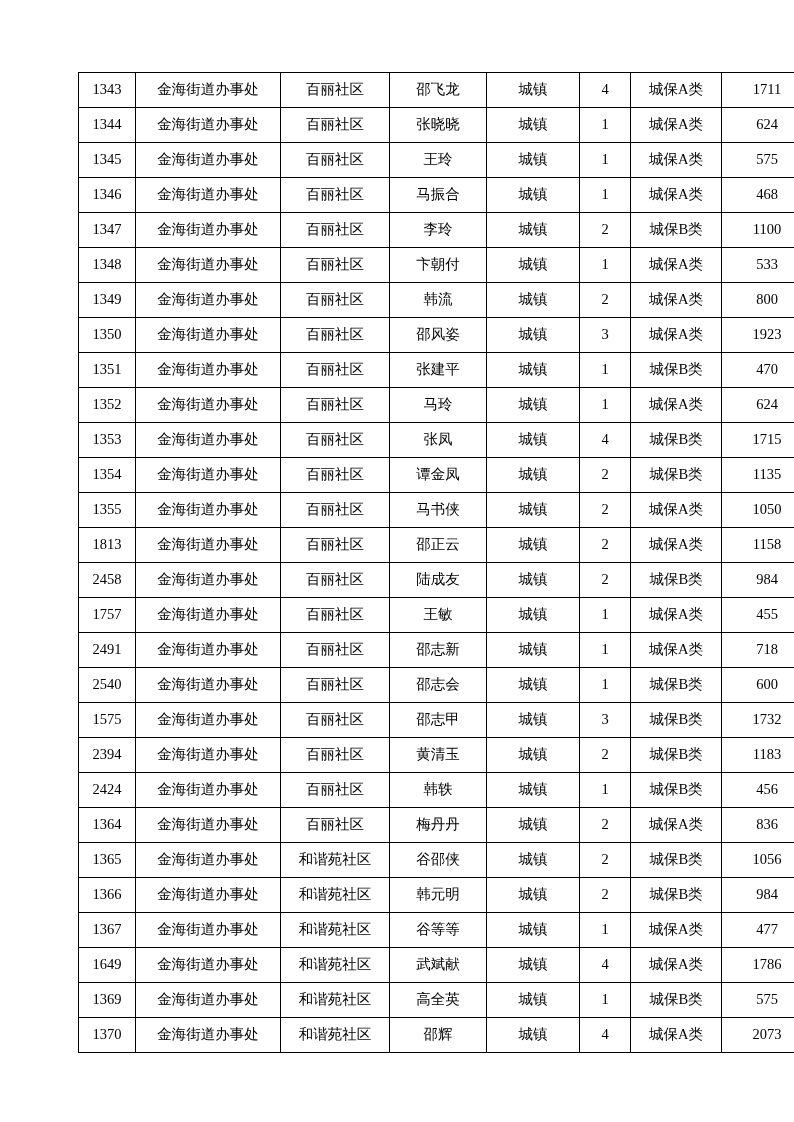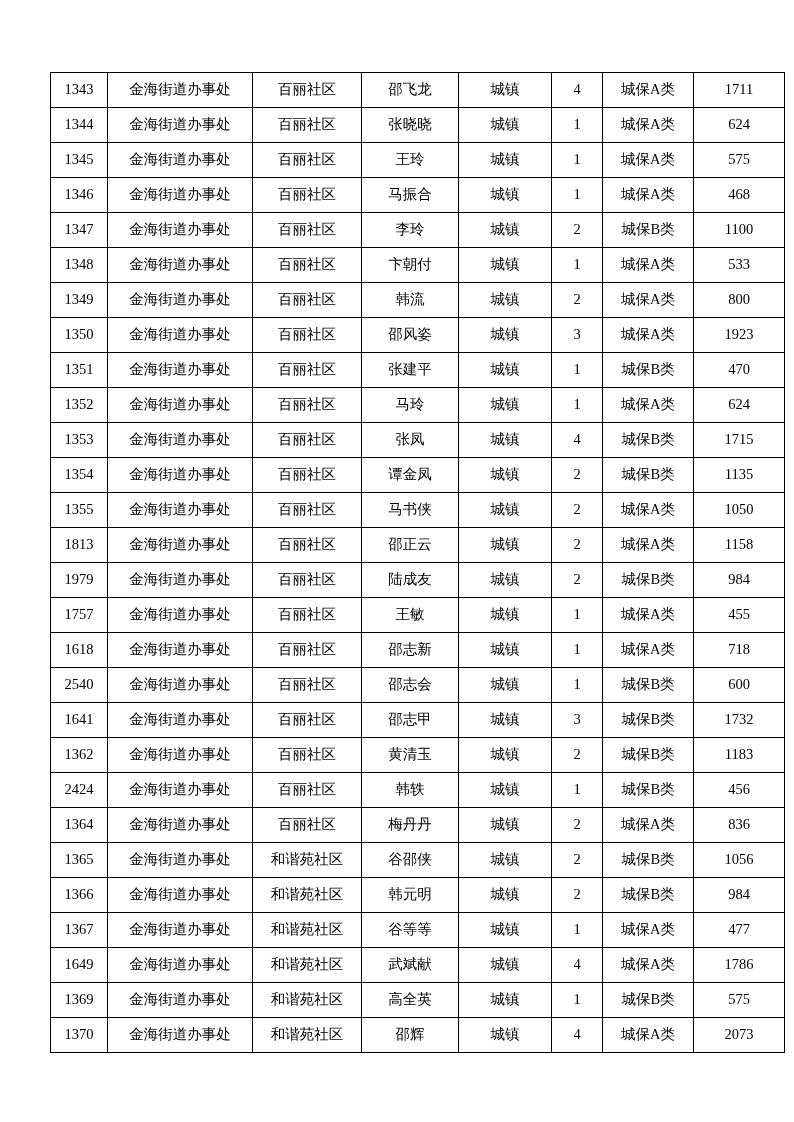--- a/index.html
+++ b/index.html
@@ -10,21 +10,21 @@
   body {
     width: 794px;
     height: 1122px;
     font-family: "Liberation Serif", "DejaVu Serif", serif;
     color: #000000;
   }
   .page {
     width: 794px;
     height: 1122px;
     box-sizing: border-box;
-    padding: 72px 78px 0 50px;
+    padding: 72px 78px 0 78px;
     position: relative;
   }
   table.data-table {
     border-collapse: collapse;
     width: 638px;
     table-layout: fixed;
   }
   table.data-table td {
     border: 1px solid #000000;
     height: 34px;
@@ -185,71 +185,71 @@
           <td class="c-id">1813</td>
           <td class="c-office">金海街道办事处</td>
           <td class="c-community">百丽社区</td>
           <td class="c-name">邵正云</td>
           <td class="c-type">城镇</td>
           <td class="c-count">2</td>
           <td class="c-category">城保A类</td>
           <td class="c-amount">1158</td>
         </tr>
         <tr>
-          <td class="c-id">1979</td>
+          <td class="c-id">2458</td>
           <td class="c-office">金海街道办事处</td>
           <td class="c-community">百丽社区</td>
           <td class="c-name">陆成友</td>
           <td class="c-type">城镇</td>
           <td class="c-count">2</td>
           <td class="c-category">城保B类</td>
           <td class="c-amount">984</td>
         </tr>
         <tr>
           <td class="c-id">1757</td>
           <td class="c-office">金海街道办事处</td>
           <td class="c-community">百丽社区</td>
           <td class="c-name">王敏</td>
           <td class="c-type">城镇</td>
           <td class="c-count">1</td>
           <td class="c-category">城保A类</td>
           <td class="c-amount">455</td>
         </tr>
         <tr>
-          <td class="c-id">1618</td>
+          <td class="c-id">2491</td>
           <td class="c-office">金海街道办事处</td>
           <td class="c-community">百丽社区</td>
           <td class="c-name">邵志新</td>
           <td class="c-type">城镇</td>
           <td class="c-count">1</td>
           <td class="c-category">城保A类</td>
           <td class="c-amount">718</td>
         </tr>
         <tr>
           <td class="c-id">2540</td>
           <td class="c-office">金海街道办事处</td>
           <td class="c-community">百丽社区</td>
           <td class="c-name">邵志会</td>
           <td class="c-type">城镇</td>
           <td class="c-count">1</td>
           <td class="c-category">城保B类</td>
           <td class="c-amount">600</td>
         </tr>
         <tr>
-          <td class="c-id">1641</td>
+          <td class="c-id">1575</td>
           <td class="c-office">金海街道办事处</td>
           <td class="c-community">百丽社区</td>
           <td class="c-name">邵志甲</td>
           <td class="c-type">城镇</td>
           <td class="c-count">3</td>
           <td class="c-category">城保B类</td>
           <td class="c-amount">1732</td>
         </tr>
         <tr>
-          <td class="c-id">1362</td>
+          <td class="c-id">2394</td>
           <td class="c-office">金海街道办事处</td>
           <td class="c-community">百丽社区</td>
           <td class="c-name">黄清玉</td>
           <td class="c-type">城镇</td>
           <td class="c-count">2</td>
           <td class="c-category">城保B类</td>
           <td class="c-amount">1183</td>
         </tr>
         <tr>
           <td class="c-id">2424</td>

